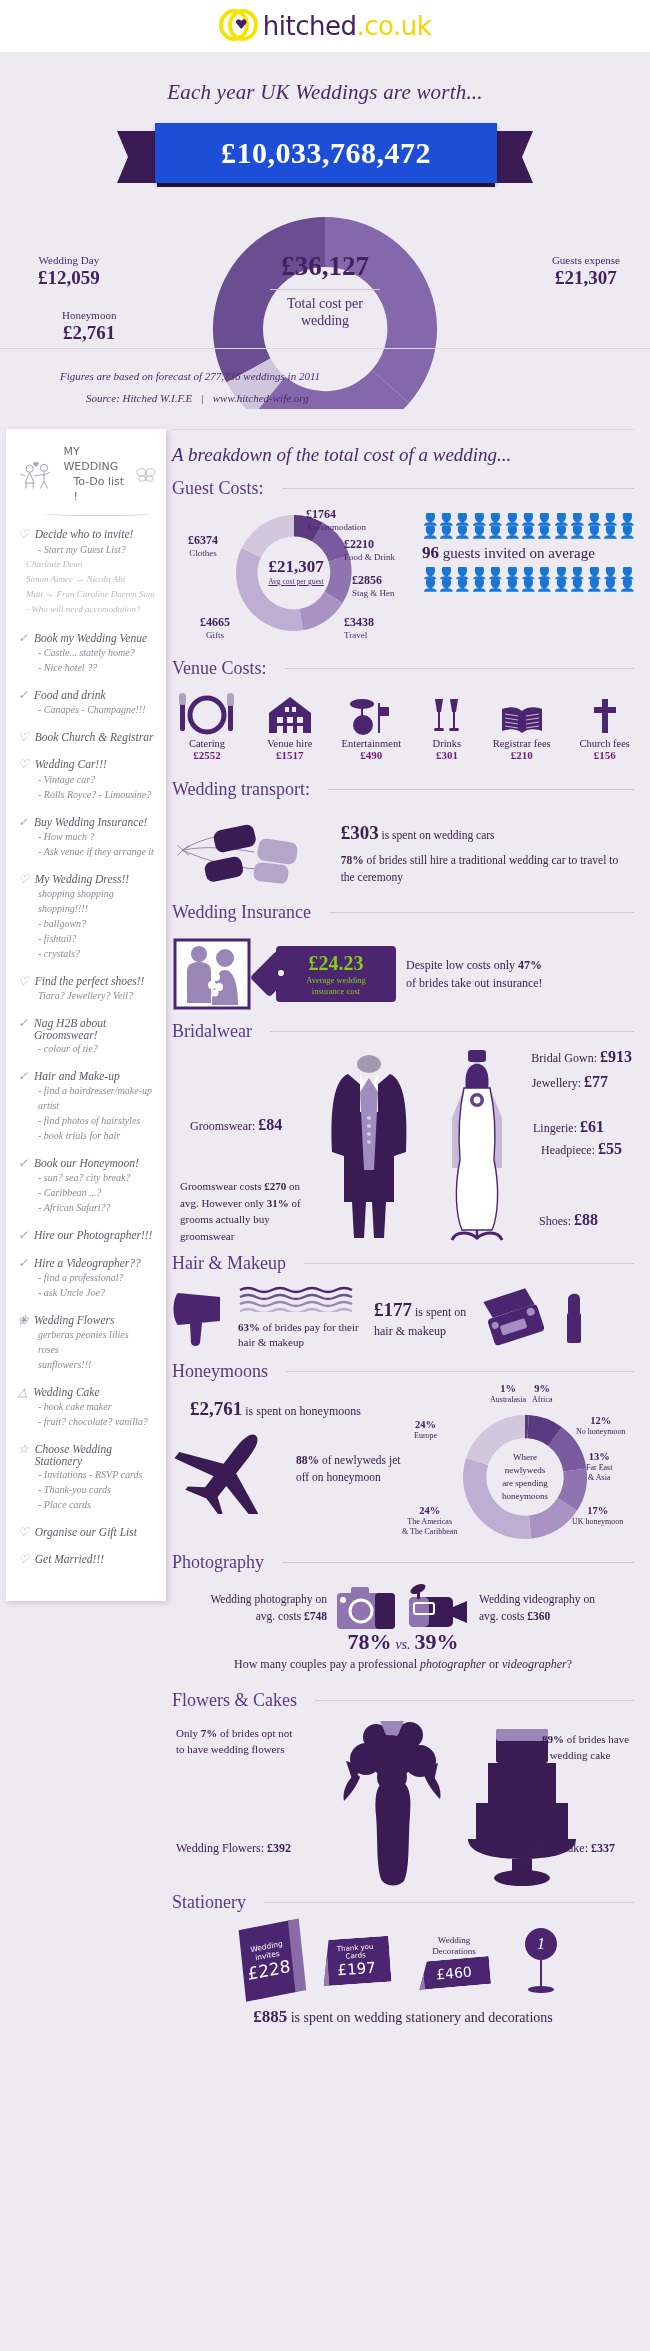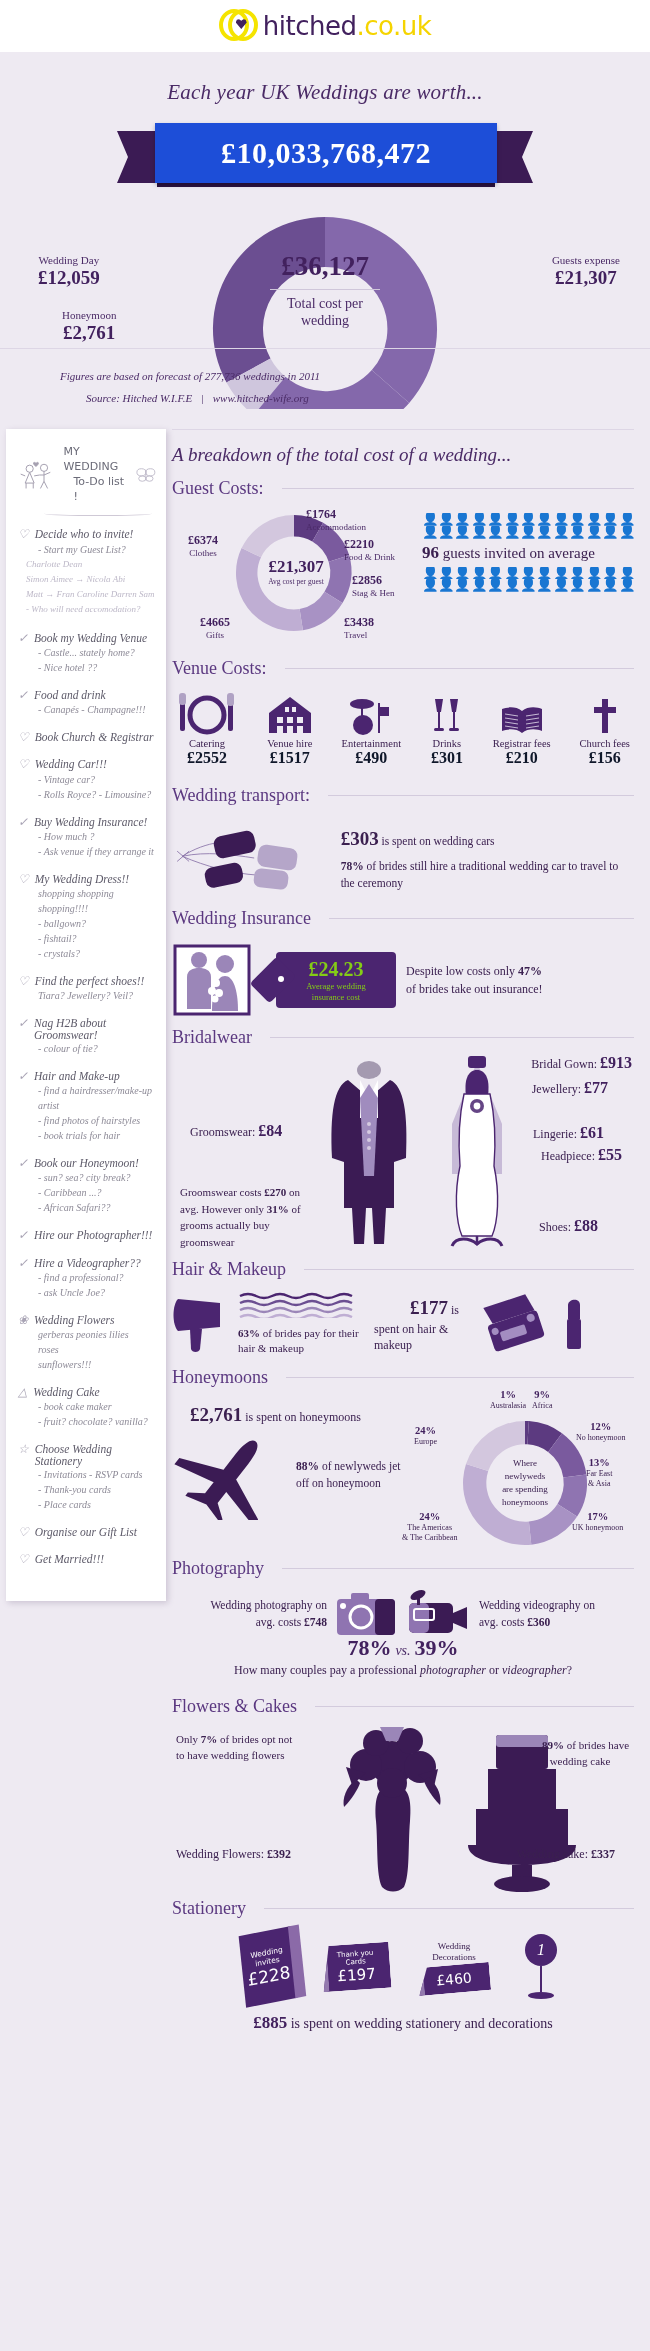--- a/index.html
+++ b/index.html
@@ -104,21 +104,21 @@
   .gc-lbl .amt { display:block; }
   .people-block { width:215px; padding-top:8px; }
   .people-row { font-size:13.5px; letter-spacing:-0.4px; color:#4b2570; line-height:0.95; white-space:nowrap; overflow:hidden;}
   .people-text { font-size:15px; color:#3b2050; margin:4px 0 4px 0;}
   .people-text b { font-size:17px; }
 
   .venue-icons { display:flex; justify-content:space-between; align-items:flex-end; padding:6px 4px 0 4px;}
   .venue-item { text-align:center; }
   .venue-item .ic { height:44px; display:flex; align-items:flex-end; justify-content:center; }
   .venue-item .nm { font-size:10.5px; color:#3b2050; margin-top:3px;}
-  .venue-item .vl { font-size:16px; font-weight:bold; color:#0f172a; }
+  .venue-item .vl { font-size:11px; font-weight:bold; color:#701a75; }
 
   .transport { display:flex; align-items:center; gap:6px; padding-top:6px;}
   .transport .txt { font-size:11.5px; color:#3b2050; line-height:1.45;}
   .transport .txt .big { font-size:19px; font-weight:bold; }
 
   .insurance { display:flex; align-items:center; gap:10px; padding-top:8px;}
   .tag {
     position:relative; background:#4b2570; color:#84cc16; width:120px; height:56px;
     display:flex; flex-direction:column; align-items:center; justify-content:center;
     border-radius:4px; margin-left:14px;
@@ -133,21 +133,21 @@
   .ins-note { font-size:12px; color:#3b2050; line-height:1.5; }
 
   .bridal { position:relative; height:205px; }
   .bl { position:absolute; font-size:12px; color:#3b2050; }
   .bl b { font-size:16px; color:#42215e; }
   .gw-note { position:absolute; left:8px; top:130px; width:130px; font-size:11px; color:#3b2050; line-height:1.5;}
 
   .hair { display:flex; align-items:center; gap:6px; padding-top:6px; }
   .hair .t1 { font-size:11px; color:#3b2050; line-height:1.4; width:120px;}
   .hair .t2 { font-size:12px; color:#3b2050; line-height:1.35; width:100px;}
-  .hair .t2 .big { font-size:19px; font-weight:bold;margin-left:36px; }
+  .hair .t2 .big { font-size:19px; font-weight:bold; }
 
   .honey { display:flex; gap:4px; padding-top:4px; }
   .honey-left { width:235px; }
   .honey-left .h1 { font-size:12px; color:#3b2050; }
   .honey-left .h1 .big { font-size:19px; font-weight:bold; }
   .honey-left .h2 { font-size:11.5px; color:#3b2050; line-height:1.45; }
   .honey-chart { position:relative; width:225px; height:160px;}
   .hc-lbl { position:absolute; text-align:center; font-size:8px; color:#3b2050; line-height:1.25;}
   .hc-lbl b { font-size:10.5px; display:block; color:#42215e;}
   .hc-center { position:absolute; left:50%; top:50%; transform:translate(-50%,-50%); text-align:center; font-size:9px; color:#3b2050; line-height:1.45; width:70px;}
@@ -468,21 +468,21 @@
               <path d="M0,-58 A58,58 0 0 1 29.1,-50.2 L18.3,-31.6 A36.5,36.5 0 0 0 0,-36.5 Z" fill="#5c3a80"></path>
               <path d="M29.1,-50.2 A58,58 0 0 1 55.2,-17.8 L34.7,-11.2 A36.5,36.5 0 0 0 18.3,-31.6 Z" fill="#7a5a9e"></path>
               <path d="M55.2,-17.8 A58,58 0 0 1 48.5,29.9 L30.5,18.8 A36.5,36.5 0 0 0 34.7,-11.2 Z" fill="#8f74b1"></path>
               <path d="M48.5,29.9 A58,58 0 0 1 8.9,57.3 L5.6,36.1 A36.5,36.5 0 0 0 30.5,18.8 Z" fill="#a892c4"></path>
               <path d="M8.9,57.3 A58,58 0 0 1 -52.4,-24.9 L-33,-15.7 A36.5,36.5 0 0 0 5.6,36.1 Z" fill="#bfaed3"></path>
               <path d="M-52.4,-24.9 A58,58 0 0 1 0,-58 L0,-36.5 A36.5,36.5 0 0 0 -33,-15.7 Z" fill="#d3c7de"></path>
             </g>
           </svg>
           <div style="position:absolute;left:86px;top:52px;width:76px;text-align:center;">
             <div style="font-size:17px;font-weight:bold;color:#42215e;">£21,307</div>
-            <div style="font-size:7.5px;color:#4a2a66;">Avg cost per guest</div>
+            <div style="font-size:7.5px;color:#4a2a66;text-decoration:underline;">Avg cost per guest</div>
           </div>
           
           <div class="gc-lbl" style="left:134px;top:2px;">
             <span class="amt">£1764</span>
             <span class="mini" style="display:block">Accommodation</span>
           </div>
           <div class="gc-lbl" style="left:172px;top:32px;">
             <span class="amt">£2210</span>
             <span class="mini" style="display:block">Food &amp; Drink</span>
           </div>

